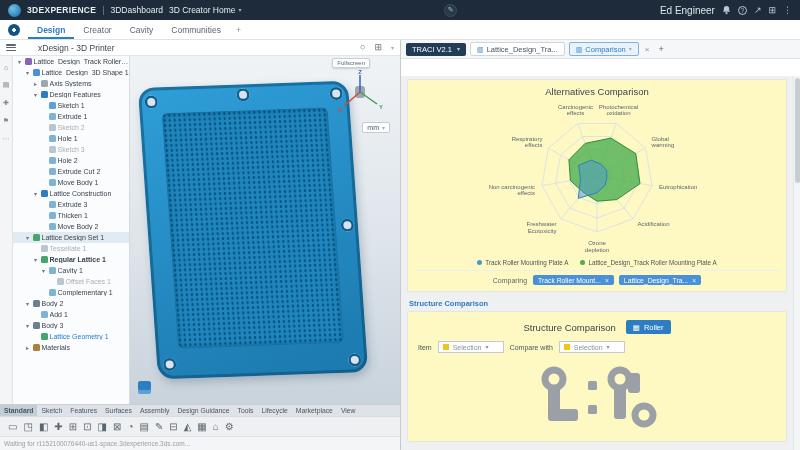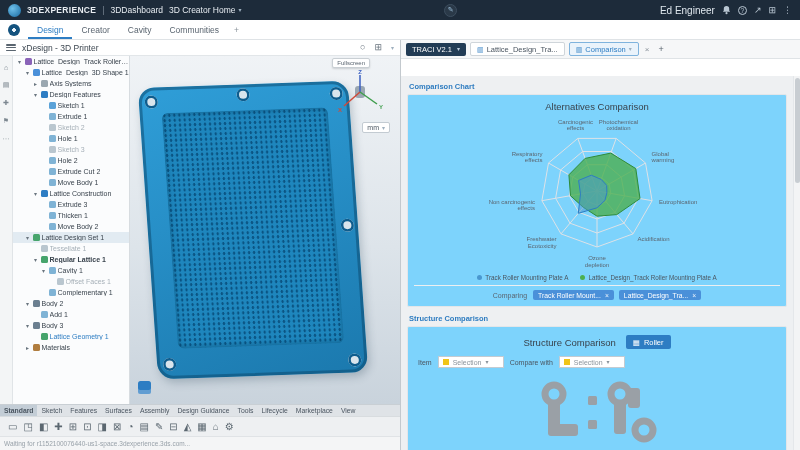--- a/index.html
+++ b/index.html
@@ -20,25 +20,25 @@
   .pen-btn{width:13px;height:13px;border-radius:50%;background:#2a3948;border:1px solid #3d4e5f;display:flex;align-items:center;justify-content:center;font-size:7px;color:#9fc3de;flex:none}
   .tb-right{display:flex;align-items:center;gap:7px}
   .user{font-size:10px;color:#dfe7ee}
   .tb-icon{color:#b9c6d2;font-size:9px;line-height:1}
   .help-circ{width:9px;height:9px;border:1px solid #b9c6d2;border-radius:50%;color:#b9c6d2;font-size:6.5px;display:flex;align-items:center;justify-content:center}
 
   
   .tabbar{position:absolute;top:20px;left:0;right:0;height:20px;background:#fff;border-bottom:1px solid #dfe3e6;display:flex;align-items:center;padding-left:8px;font-size:8.5px;color:#5a6570}
   .compass2{width:12px;height:12px;border-radius:50%;background:radial-gradient(circle at 50% 50%,#e8f2fa 0 2px,#14537f 2px);margin-right:8px;flex:none}
   .tab{padding:0 9px;height:100%;display:flex;align-items:center}
-  .tab.active{color:#2d7dc3;font-weight:normal;box-shadow:inset 0 -2px 0 #2d7dc3}
+  .tab.active{color:#2d7dc3;font-weight:bold;box-shadow:inset 0 -2px 0 #2d7dc3}
   .tab-add{padding:0 6px;color:#8a939b}
 
   
-  .xd-header{position:absolute;top:40px;left:0;width:400px;height:16px;background:#fff;border-bottom:1px solid #e2e6e9;display:flex;align-items:center;padding:0 6px;font-size:8.5px;color:#3c4650;gap:6px;z-index:5}
+  .xd-header{position:absolute;top:40px;left:0;width:400px;height:16px;background:#fff;border-bottom:1px solid #e2e6e9;display:flex;align-items:center;padding:0 6px;font-size:8.5px;color:#3c4650;gap:22px;z-index:5}
   .hamb{width:10px;height:7px;display:flex;flex-direction:column;justify-content:space-between;flex:none}
   .hamb i{height:1.5px;background:#5a6570;display:block;border-radius:1px}
   .xd-right{margin-left:auto;display:flex;gap:9px;color:#6b7680;font-size:9px;align-items:center}
   .xdi{line-height:1}
 
   
   .side-strip{position:absolute;top:56px;left:0;width:13px;height:348px;background:#f3f5f6;border-right:1px solid #e0e4e7;display:flex;flex-direction:column;align-items:center;gap:10px;padding-top:8px;font-size:7px;color:#7c8790}
 
   
   .tree-panel{position:absolute;top:56px;left:13px;width:117px;height:348px;background:#fbfcfd;border-right:1px solid #d7dce0;overflow:hidden}
@@ -79,21 +79,21 @@
   .eco-tabs{height:19px;background:#f6f7f8;border-bottom:1px solid #dfe3e6;display:flex;align-items:center;padding:0 5px;gap:4px;font-size:7.5px}
   .method{background:#223c55;color:#fff;padding:2px 6px;border-radius:2px;display:flex;gap:5px;align-items:center}
   .method .chev{color:#bcd}
   .doc-tab{background:#fff;border:1px solid #cfd5da;padding:1.5px 6px;display:flex;gap:3px;align-items:center;color:#4a5560;border-radius:2px;max-width:104px;white-space:nowrap;overflow:hidden}
   .cmp-tab{background:#eaf3fb;border:1px solid #7fb3dd;padding:1.5px 6px;display:flex;gap:3px;align-items:center;color:#2d7dc3;border-radius:2px}
   .mini-chart{font-size:7px;color:#2d7dc3;line-height:1}
   .tab-x{color:#8a939b;padding:0 2px;font-size:8px}
   .tab-plus{color:#5a6570;padding:0 3px;font-size:9px}
   .eco-body{position:absolute;top:36px;left:0;right:7px;bottom:0;background:#eef0f2;overflow:hidden;padding:3px 6px}
   .section-label{color:#2e7cc0;font-size:7.5px;font-weight:bold;padding:3px 2px}
-  .card{background:#7dd3fc;border:1px solid #e3e6e9;border-radius:2px;padding:6px 6px 4px;margin-bottom:4px}
+  .card{background:#fef9c3;border:1px solid #e3e6e9;border-radius:2px;padding:6px 6px 4px;margin-bottom:4px}
   .card-title{text-align:center;font-size:9.5px;color:#39434d;margin-bottom:1px}
   .radar-wrap{display:flex;justify-content:center}
   .radar-label{font-size:6px;fill:#5a6570}
   .legend{display:flex;justify-content:center;gap:12px;font-size:6.3px;color:#4a5560;margin:1px 0 4px}
   .lg-item{display:flex;align-items:center}
   .dot{width:5px;height:5px;border-radius:50%;display:inline-block;margin-right:3px;flex:none}
   .comparing{display:flex;align-items:center;justify-content:center;gap:6px;font-size:7px;color:#5a6570;border-top:1px solid #eceff1;padding:4px 0 2px}
   .chip{background:#4a90d9;color:#fff;border-radius:2px;padding:1.5px 5px;display:flex;gap:4px;align-items:center;font-size:6.8px}
   .chip-x{opacity:.9}
   .struct-head{display:flex;align-items:center;justify-content:center;gap:10px;margin:2px 0 7px}
@@ -385,21 +385,20 @@
       <span class="cmp-tab">
         <span class="mini-chart">▥</span>
         <span>Comparison</span>
         <span class="chev">▾</span>
       </span>
       <span class="tab-x">×</span>
       <span class="tab-plus">+</span>
     </div>
 
     <div class="eco-body">
-      <div class="section-label">Comparison Chart</div>
 
       <div class="card">
         <div class="card-title">Alternatives Comparison</div>
         <div class="radar-wrap">
           <svg width="300" height="160">
               <polygon points="145.2,64.8 154.8,64.8 162.1,71 163.8,80.4 159,88.7 150,92 141,88.7 136.2,80.4 137.9,71" fill="none" stroke="#dde2e7"></polygon>
               <polygon points="140.4,51.7 159.6,51.7 174.2,64 177.6,82.9 168,99.4 150,106 132,99.4 122.4,82.9 125.8,64" fill="none" stroke="#dde2e7"></polygon>
               <polygon points="135.6,38.5 164.4,38.5 186.4,57 191.4,85.3 177,110.2 150,120 123,110.2 108.6,85.3 113.6,57" fill="none" stroke="#dde2e7"></polygon>
               <polygon points="130.8,25.4 169.2,25.4 198.5,50 205.1,87.7 186,120.9 150,134 114,120.9 94.9,87.7 101.5,50" fill="none" stroke="#dde2e7"></polygon>
               <line x1="150" y1="78" x2="130.8" y2="25.4" stroke="#dde2e7"></line>

